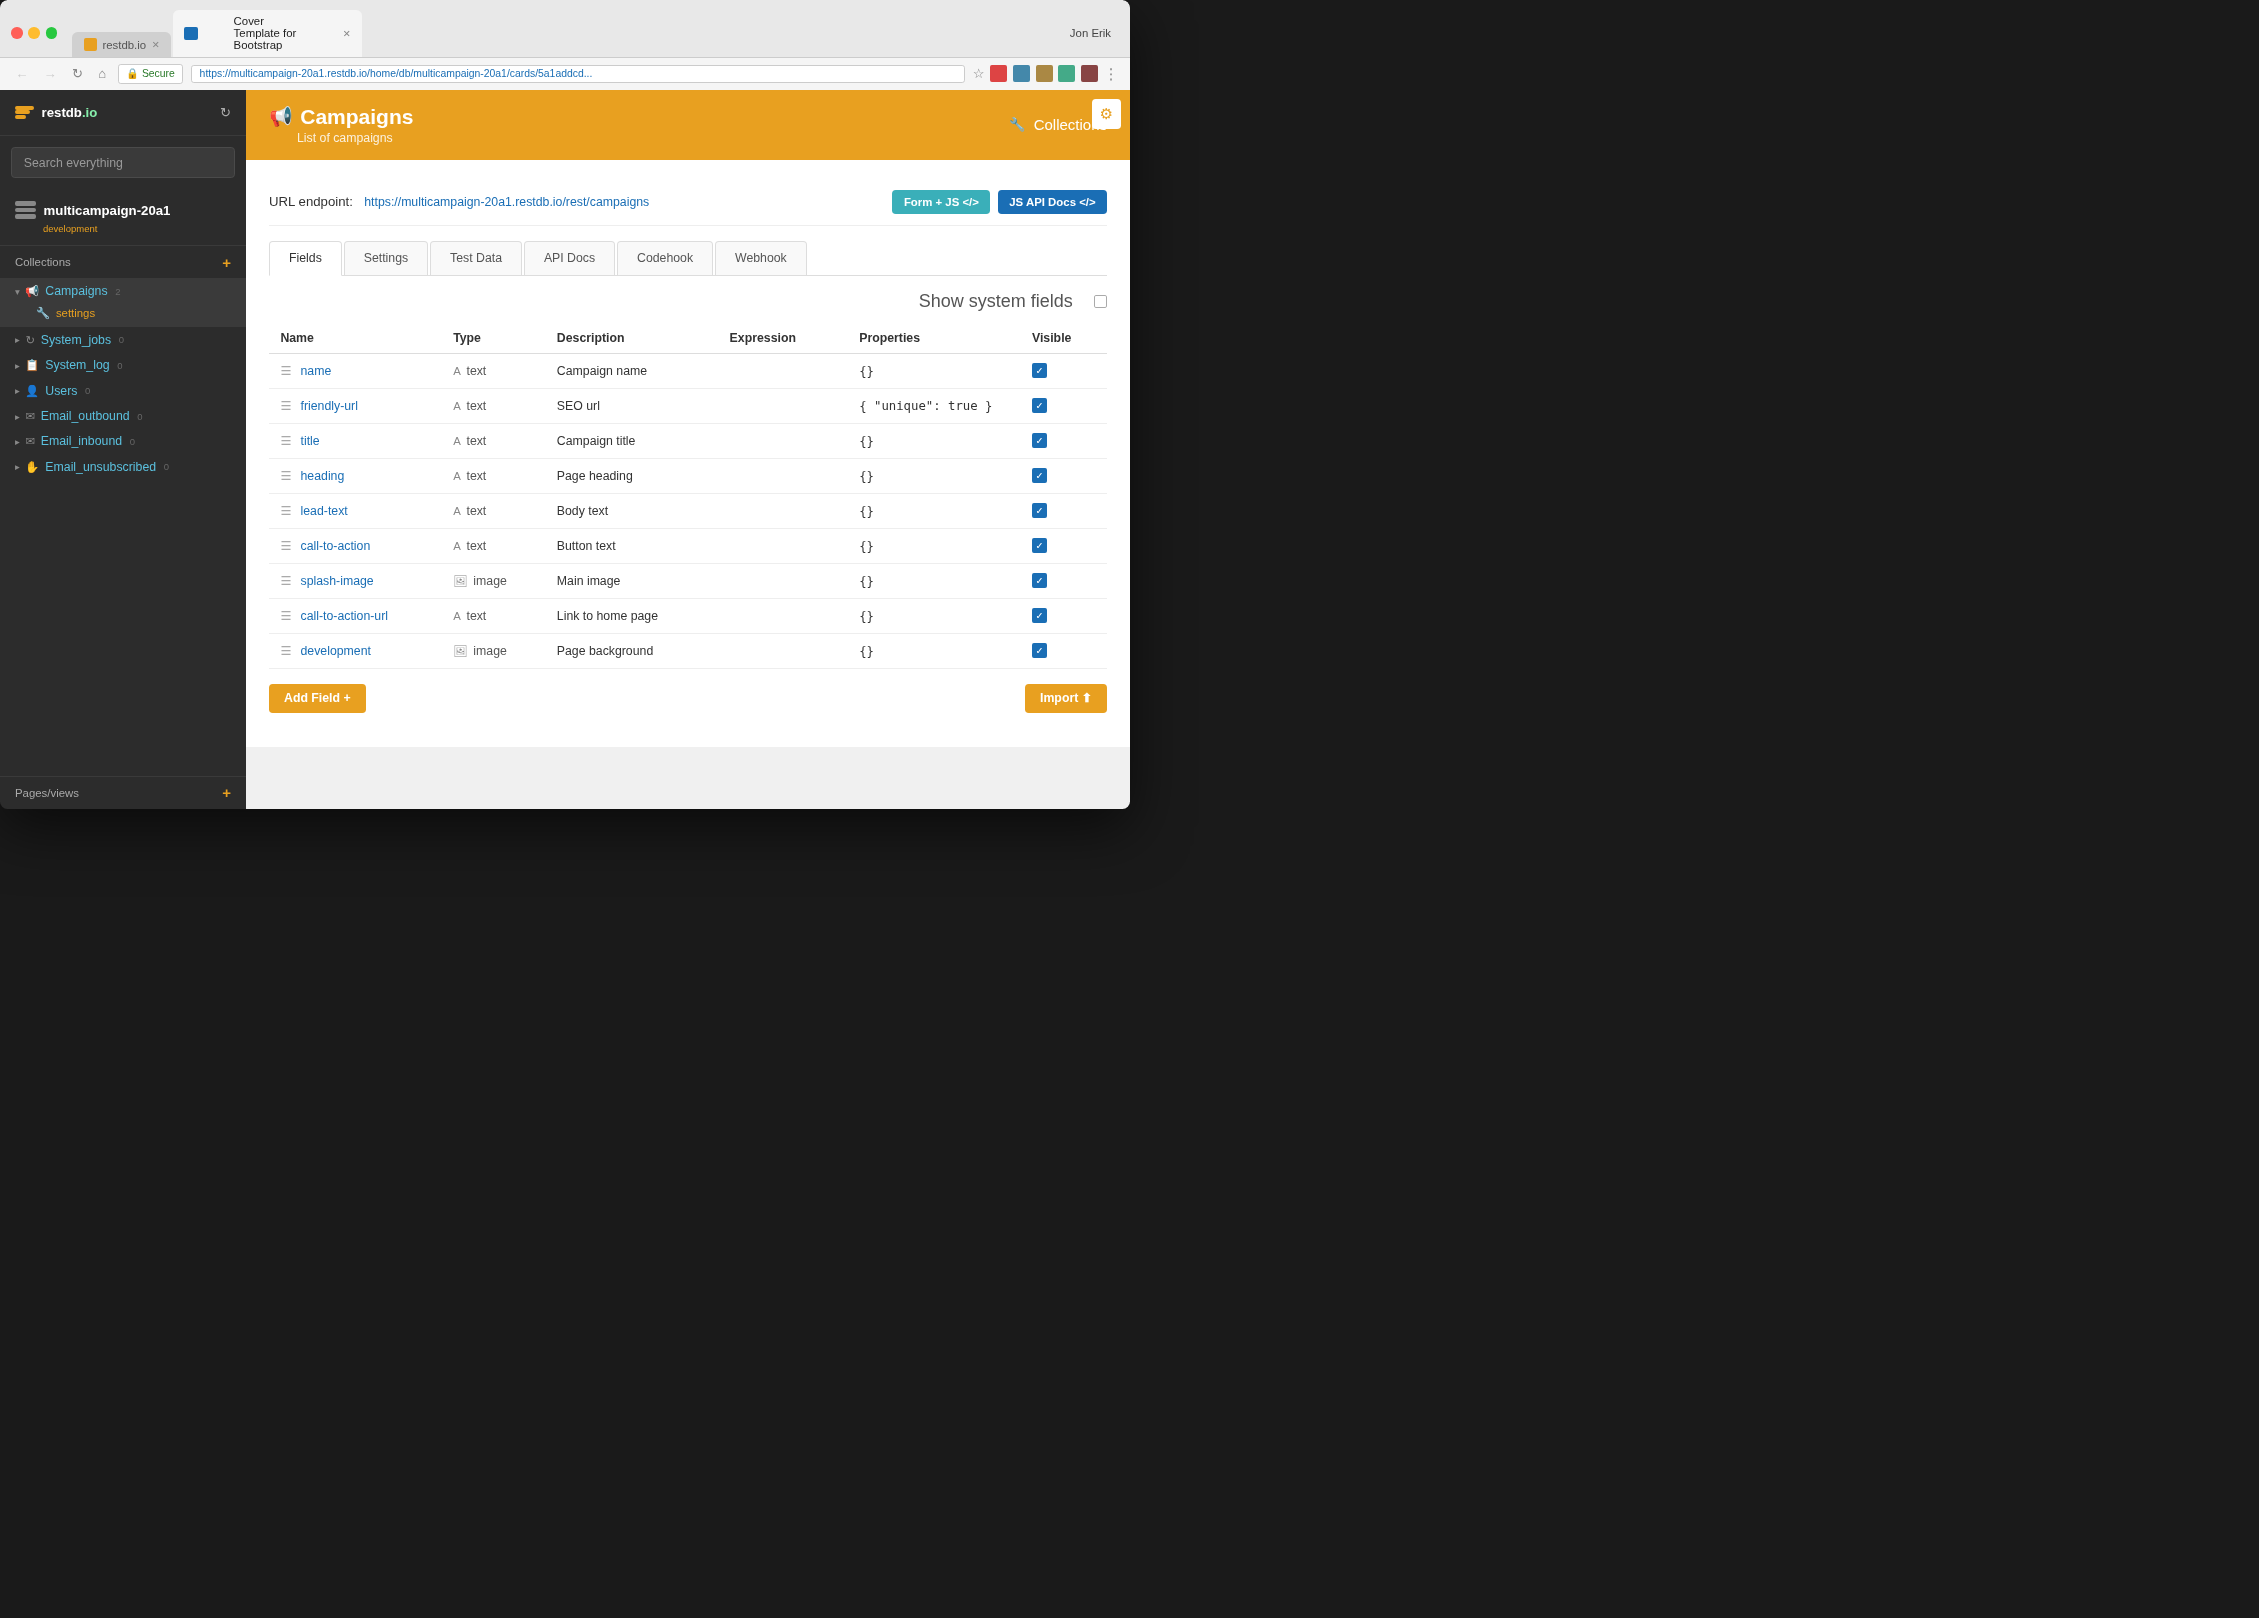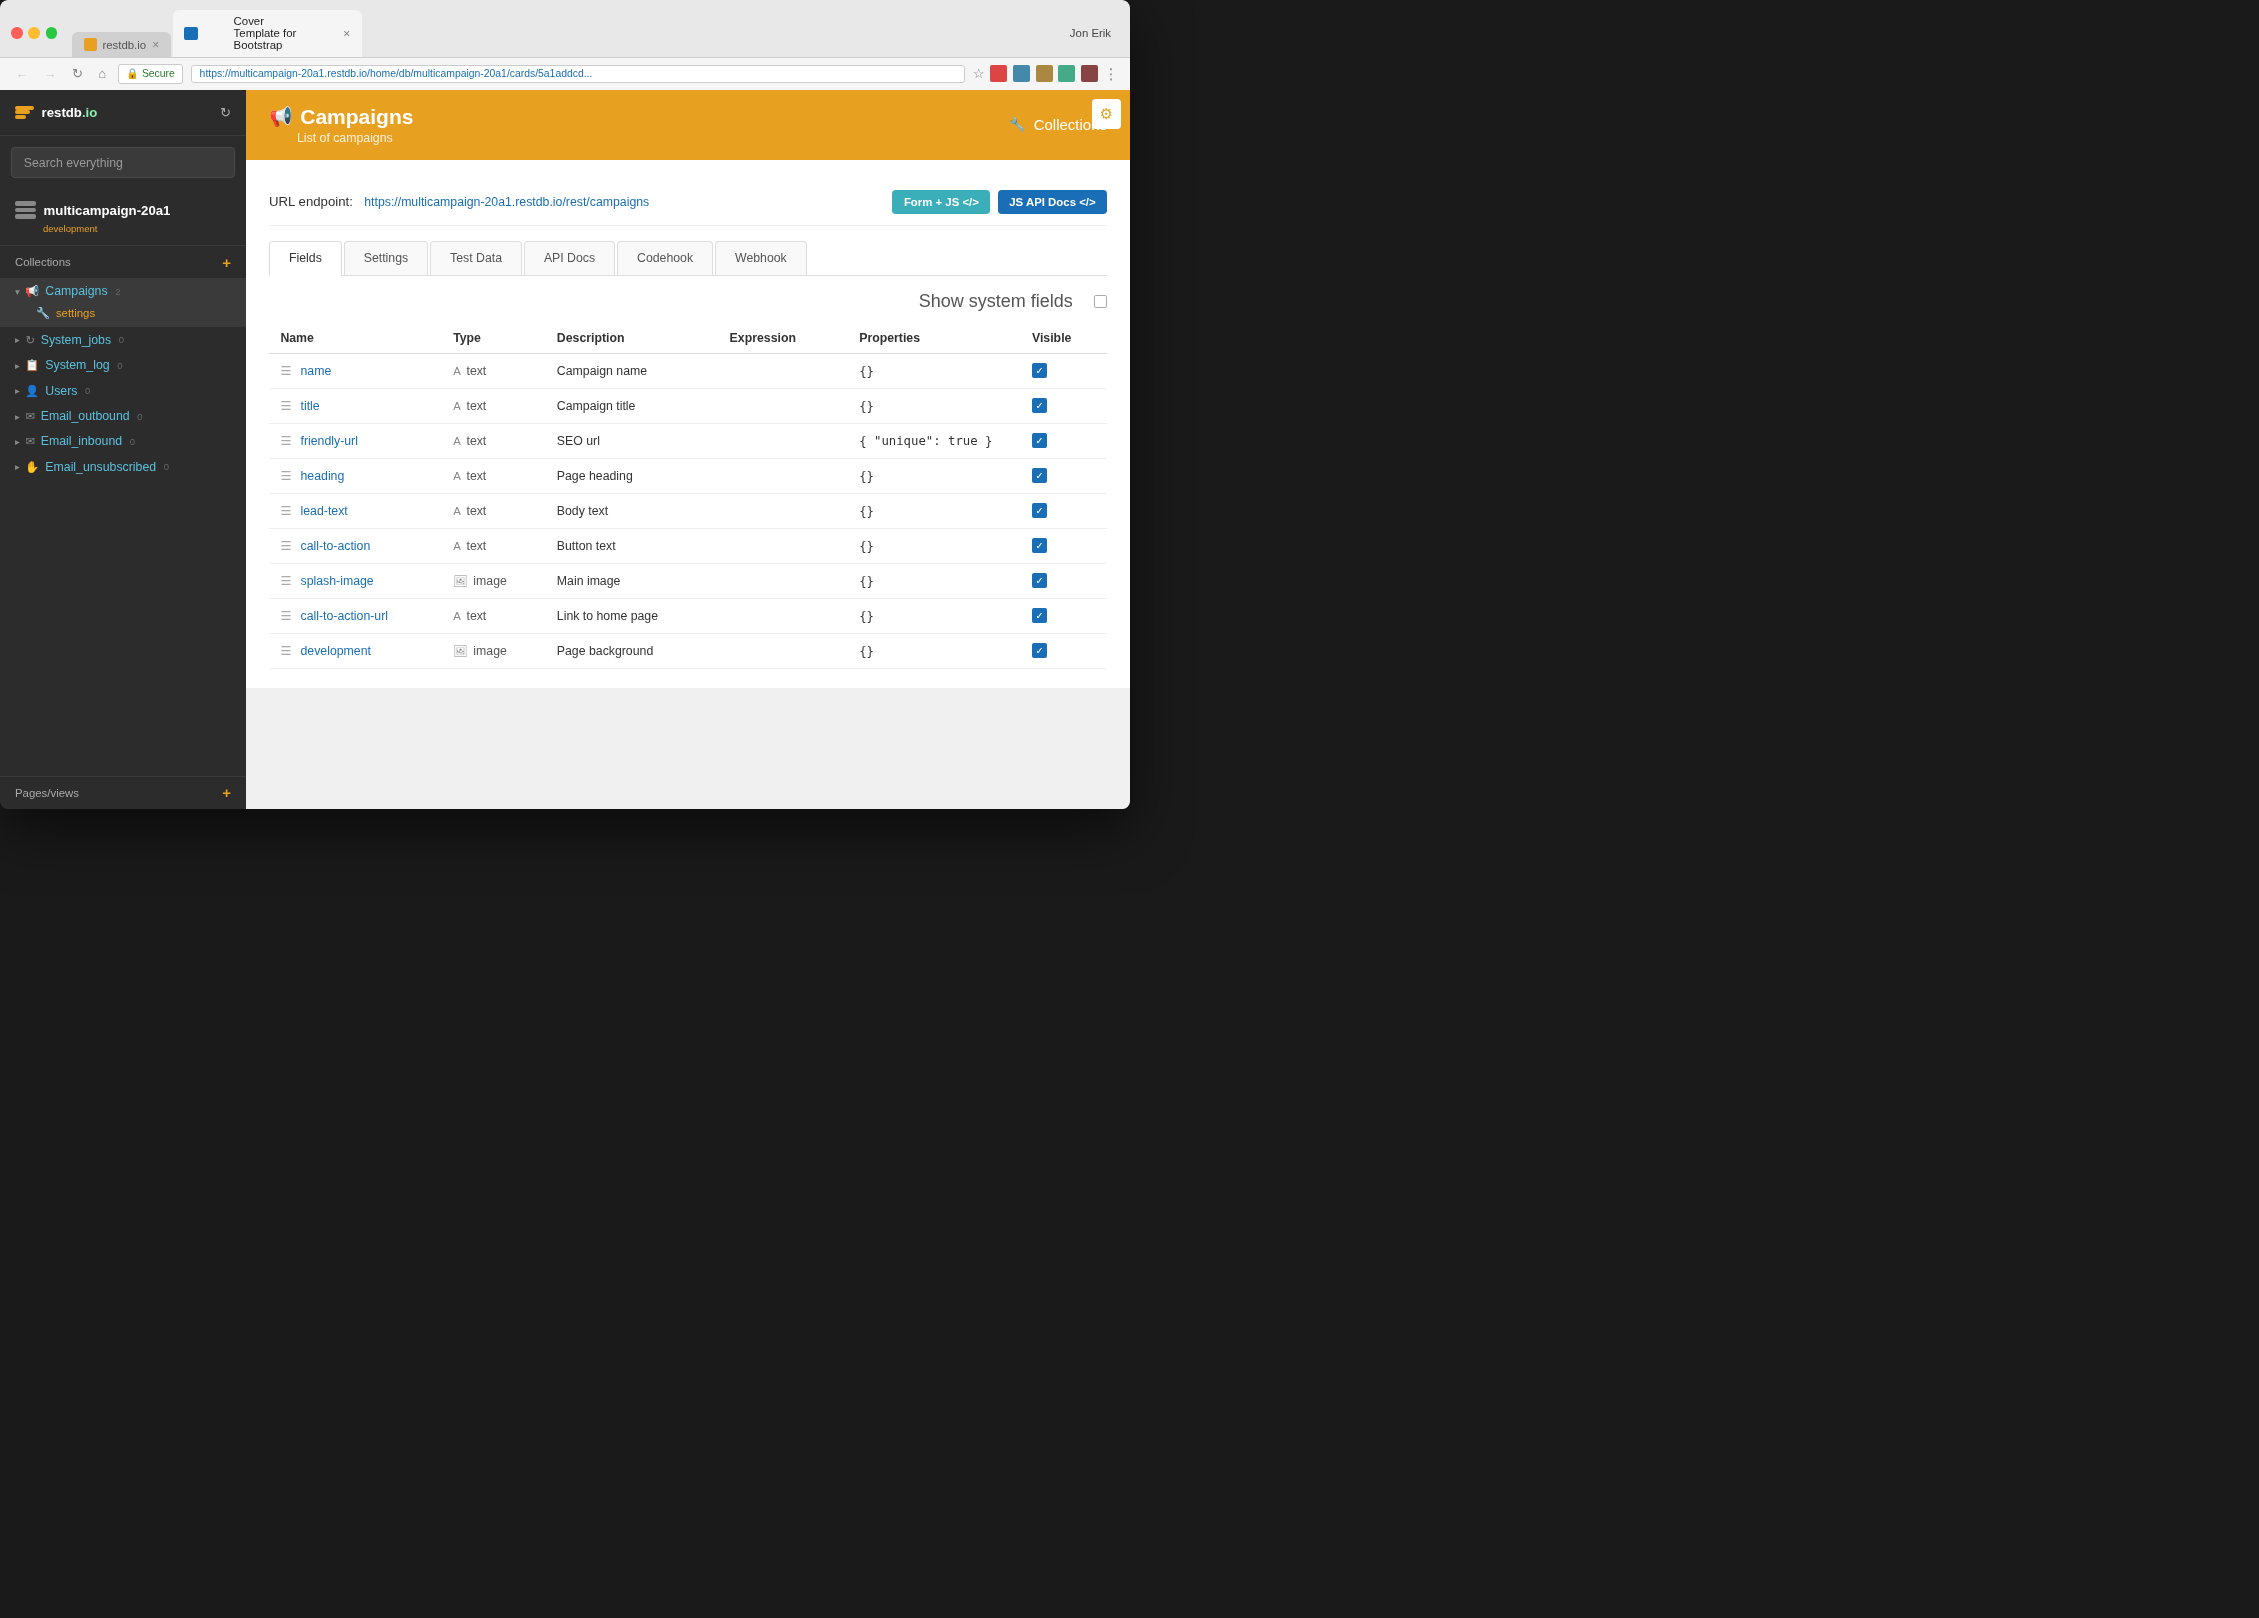--- a/index.html
+++ b/index.html
@@ -637,160 +637,164 @@
       <td>Campaign name</td>
       <td></td>
       <td class="prop-cell">{}</td>
       <td>
         <div class="visible-check">✓</div>
       </td>
     </tr>
             <tr>
       <td>
         <span class="drag-icon">☰</span>
-        <a class="field-name-link">title</a>
+        <a class="field-name-link">friendly-url</a>
       </td>
       <td>
         <span class="type-cell">
           <span class="type-icon">A</span>
           <span>text</span>
         </span>
       </td>
+      <td>SEO url</td>
+      <td></td>
+      <td class="prop-cell">{ "unique": true }</td>
+      <td>
+        <div class="visible-check">✓</div>
+      </td>
+    </tr>
+            <tr>
+      <td>
+        <span class="drag-icon">☰</span>
+        <a class="field-name-link">title</a>
+      </td>
+      <td>
+        <span class="type-cell">
+          <span class="type-icon">A</span>
+          <span>text</span>
+        </span>
+      </td>
       <td>Campaign title</td>
       <td></td>
       <td class="prop-cell">{}</td>
       <td>
         <div class="visible-check">✓</div>
       </td>
     </tr>
             <tr>
       <td>
         <span class="drag-icon">☰</span>
-        <a class="field-name-link">friendly-url</a>
+        <a class="field-name-link">heading</a>
       </td>
       <td>
         <span class="type-cell">
           <span class="type-icon">A</span>
           <span>text</span>
         </span>
       </td>
-      <td>SEO url</td>
+      <td>Page heading</td>
       <td></td>
-      <td class="prop-cell">{ "unique": true }</td>
+      <td class="prop-cell">{}</td>
       <td>
         <div class="visible-check">✓</div>
       </td>
     </tr>
             <tr>
       <td>
         <span class="drag-icon">☰</span>
-        <a class="field-name-link">heading</a>
+        <a class="field-name-link">lead-text</a>
       </td>
       <td>
         <span class="type-cell">
           <span class="type-icon">A</span>
           <span>text</span>
         </span>
       </td>
-      <td>Page heading</td>
+      <td>Body text</td>
       <td></td>
       <td class="prop-cell">{}</td>
       <td>
         <div class="visible-check">✓</div>
       </td>
     </tr>
             <tr>
       <td>
         <span class="drag-icon">☰</span>
-        <a class="field-name-link">lead-text</a>
+        <a class="field-name-link">call-to-action</a>
       </td>
       <td>
         <span class="type-cell">
           <span class="type-icon">A</span>
           <span>text</span>
         </span>
       </td>
-      <td>Body text</td>
+      <td>Button text</td>
       <td></td>
       <td class="prop-cell">{}</td>
       <td>
         <div class="visible-check">✓</div>
       </td>
     </tr>
             <tr>
       <td>
         <span class="drag-icon">☰</span>
-        <a class="field-name-link">call-to-action</a>
+        <a class="field-name-link">splash-image</a>
+      </td>
+      <td>
+        <span class="type-cell">
+          <span class="type-icon">🖼</span>
+          <span>image</span>
+        </span>
+      </td>
+      <td>Main image</td>
+      <td></td>
+      <td class="prop-cell">{}</td>
+      <td>
+        <div class="visible-check">✓</div>
+      </td>
+    </tr>
+            <tr>
+      <td>
+        <span class="drag-icon">☰</span>
+        <a class="field-name-link">call-to-action-url</a>
       </td>
       <td>
         <span class="type-cell">
           <span class="type-icon">A</span>
           <span>text</span>
         </span>
       </td>
-      <td>Button text</td>
+      <td>Link to home page</td>
       <td></td>
       <td class="prop-cell">{}</td>
       <td>
         <div class="visible-check">✓</div>
       </td>
     </tr>
             <tr>
       <td>
         <span class="drag-icon">☰</span>
-        <a class="field-name-link">splash-image</a>
+        <a class="field-name-link">development</a>
       </td>
       <td>
         <span class="type-cell">
           <span class="type-icon">🖼</span>
           <span>image</span>
         </span>
       </td>
-      <td>Main image</td>
-      <td></td>
-      <td class="prop-cell">{}</td>
-      <td>
-        <div class="visible-check">✓</div>
-      </td>
-    </tr>
-            <tr>
-      <td>
-        <span class="drag-icon">☰</span>
-        <a class="field-name-link">call-to-action-url</a>
-      </td>
-      <td>
-        <span class="type-cell">
-          <span class="type-icon">A</span>
-          <span>text</span>
-        </span>
-      </td>
-      <td>Link to home page</td>
-      <td></td>
-      <td class="prop-cell">{}</td>
-      <td>
-        <div class="visible-check">✓</div>
-      </td>
-    </tr>
-            <tr>
-      <td>
-        <span class="drag-icon">☰</span>
-        <a class="field-name-link">development</a>
-      </td>
-      <td>
-        <span class="type-cell">
-          <span class="type-icon">🖼</span>
-          <span>image</span>
-        </span>
-      </td>
       <td>Page background</td>
       <td></td>
       <td class="prop-cell">{}</td>
       <td>
         <div class="visible-check">✓</div>
       </td>
     </tr>
           </tbody>
       </table>
 
+      <div class="table-footer">
+        <button class="add-field-btn">Add Field +</button>
+        <button class="import-btn">Import ⬆</button>
+      </div>
     </div>
   </div>
 </div>
 
 
 </body></html>

